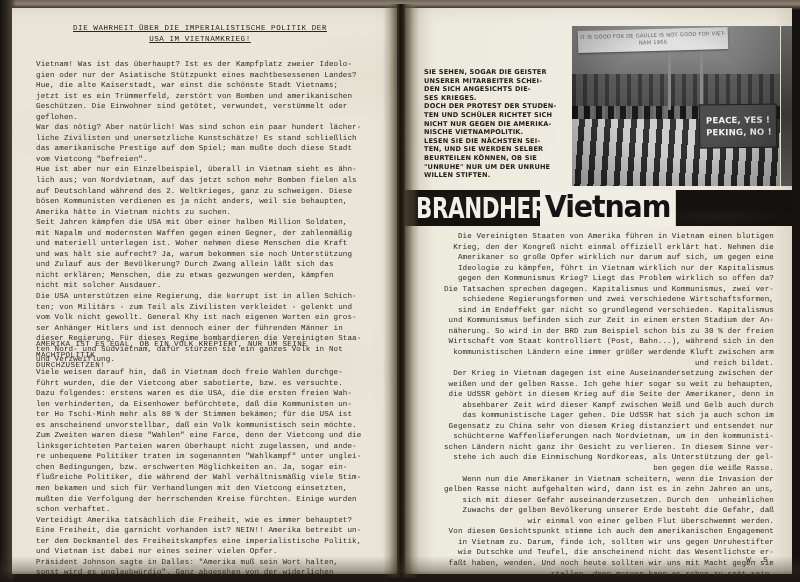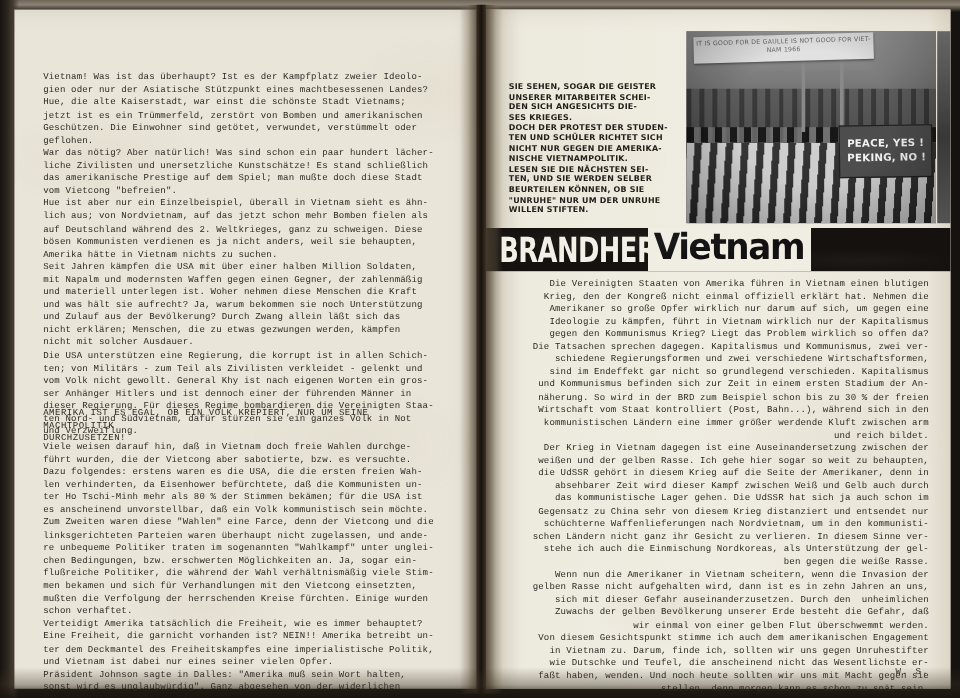--- a/index.html
+++ b/index.html
@@ -286,20 +286,22 @@
 <body>
 
 <div id="page">
 
   <div class="scan-frame"></div>
 
   <div class="page-leaf leaf-left">
     <div class="grain"></div>
   </div>
 
+  <div class="tw headline" id="left-head">DIE WAHRHEIT ÜBER DIE IMPERIALISTISCHE POLITIK DER
+USA IM VIETNAMKRIEG!</div>
 
   <div class="tw" id="left-body1">Vietnam! Was ist das überhaupt? Ist es der Kampfplatz zweier Ideolo-
 gien oder nur der Asiatische Stützpunkt eines machtbesessenen Landes?
 Hue, die alte Kaiserstadt, war einst die schönste Stadt Vietnams;
 jetzt ist es ein Trümmerfeld, zerstört von Bomben und amerikanischen
 Geschützen. Die Einwohner sind getötet, verwundet, verstümmelt oder
 geflohen.
 War das nötig? Aber natürlich! Was sind schon ein paar hundert lächer-
 liche Zivilisten und unersetzliche Kunstschätze! Es stand schließlich
 das amerikanische Prestige auf dem Spiel; man mußte doch diese Stadt

